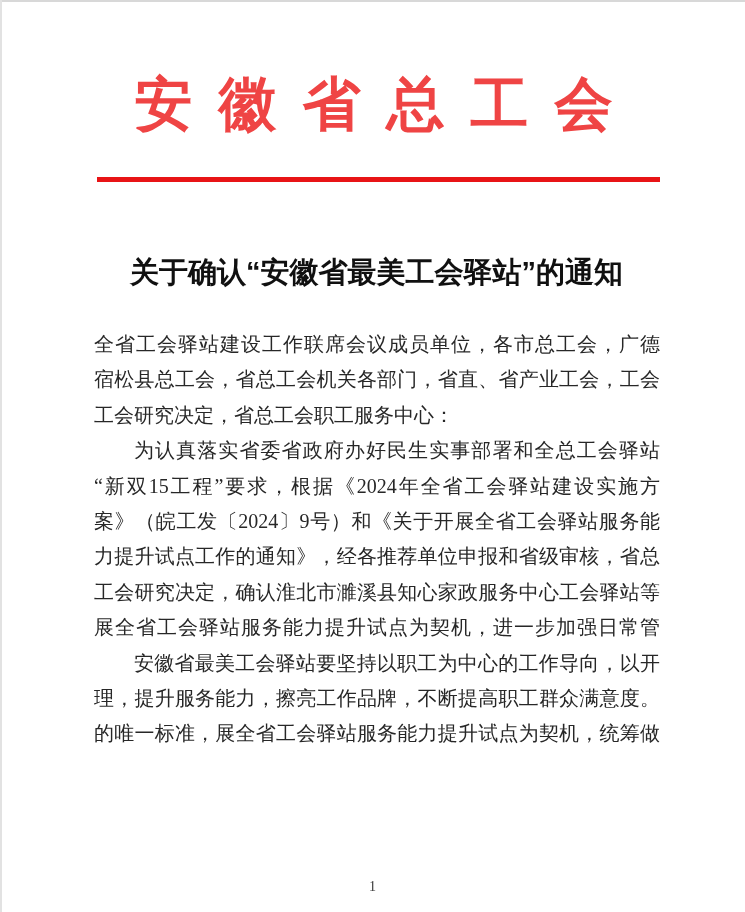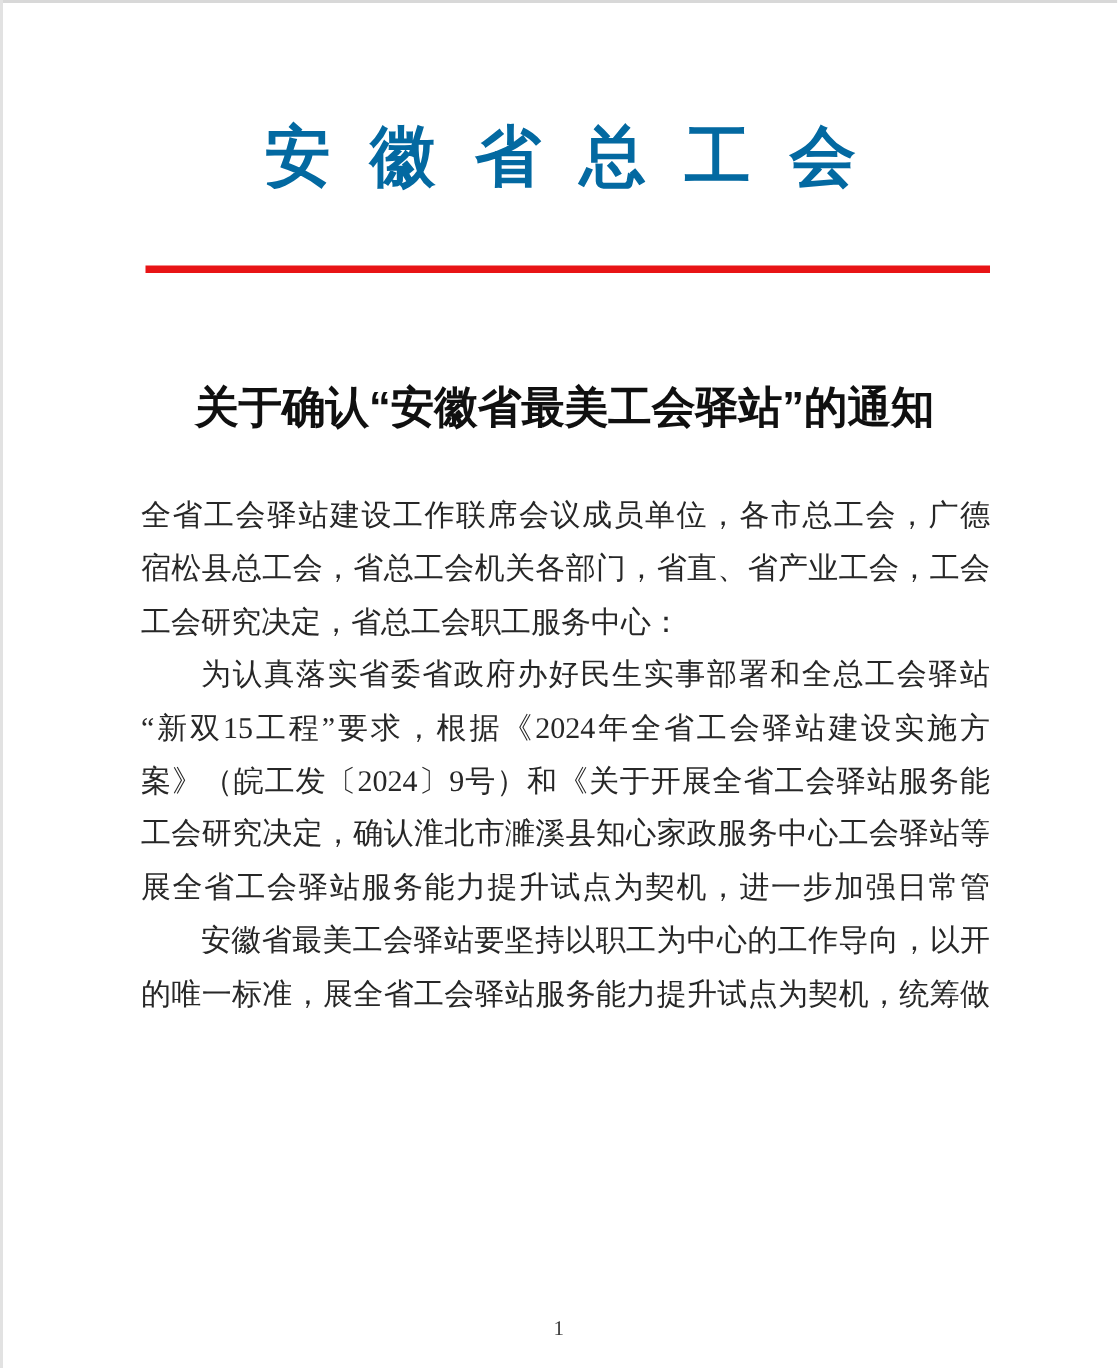--- a/index.html
+++ b/index.html
@@ -29,26 +29,26 @@
     background: #e2e2e2;
   }
   
   .org-title {
     position: absolute;
     top: 72px;
     left: 0;
     width: 100%;
     margin: 0;
     text-align: center;
-    font-size: 44px;
+    font-size: 58px;
     line-height: 66px;
     font-weight: 700;
     letter-spacing: 26px;
     text-indent: 28px;
-    color: #0369a1;
+    color: #ef4444;
     font-family: "Liberation Serif", serif;
     white-space: nowrap;
   }
   .header-divider {
     position: absolute;
     top: 177px;
     left: 97px;
     width: 563px;
     height: 5px;
     background: #e81416;
@@ -120,22 +120,24 @@
 
   <div class="doc-body">
 
     <div class="line">全省工会驿站建设工作联席会议成员单位，各市总工会，广德市、</div>
     <div class="line">宿松县总工会，省总工会机关各部门，省直、省产业工会，工会</div>
     <div class="line left">工会研究决定，省总工会职工服务中心：</div>
 
     <div class="line indent">为认真落实省委省政府办好民生实事部署和全总工会驿站</div>
     <div class="line">“新双15工程”要求，根据《2024年全省工会驿站建设实施方</div>
     <div class="line">案》（皖工发〔2024〕9号）和《关于开展全省工会驿站服务能</div>
+    <div class="line">力提升试点工作的通知》，经各推荐单位申报和省级审核，省总</div>
     <div class="line">工会研究决定，确认淮北市濉溪县知心家政服务中心工会驿站等</div>
 
     <div class="line">展全省工会驿站服务能力提升试点为契机，进一步加强日常管</div>
     <div class="line indent">安徽省最美工会驿站要坚持以职工为中心的工作导向，以开</div>
+    <div class="line">理，提升服务能力，擦亮工作品牌，不断提高职工群众满意度。</div>
     <div class="line">的唯一标准，展全省工会驿站服务能力提升试点为契机，统筹做</div>
   </div>
 
   <div class="page-number">1</div>
 
 </div>
 
 </body></html>

